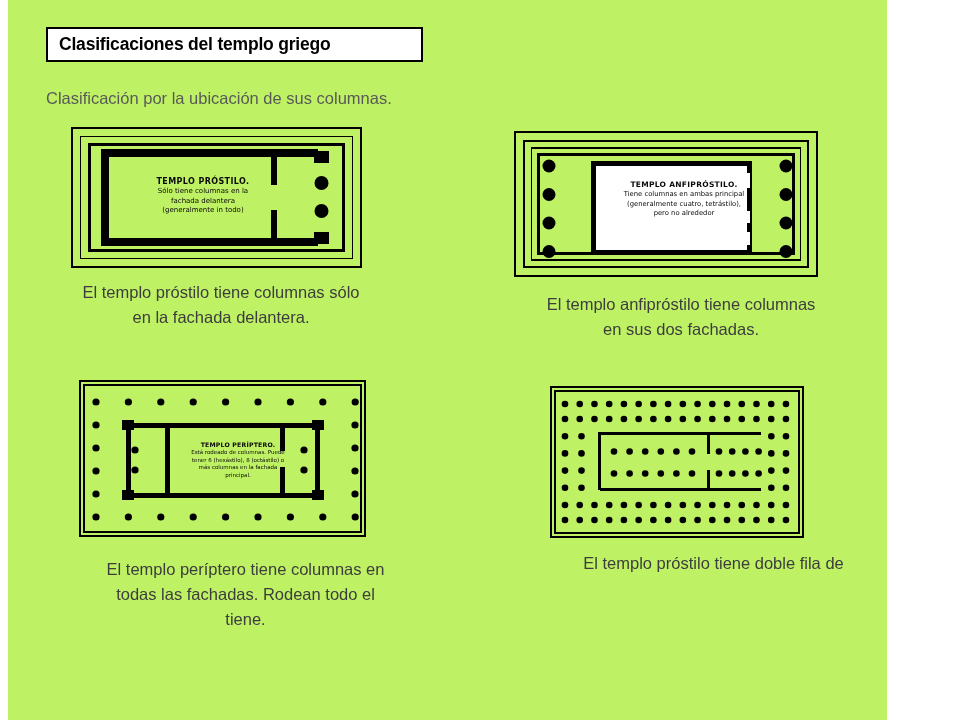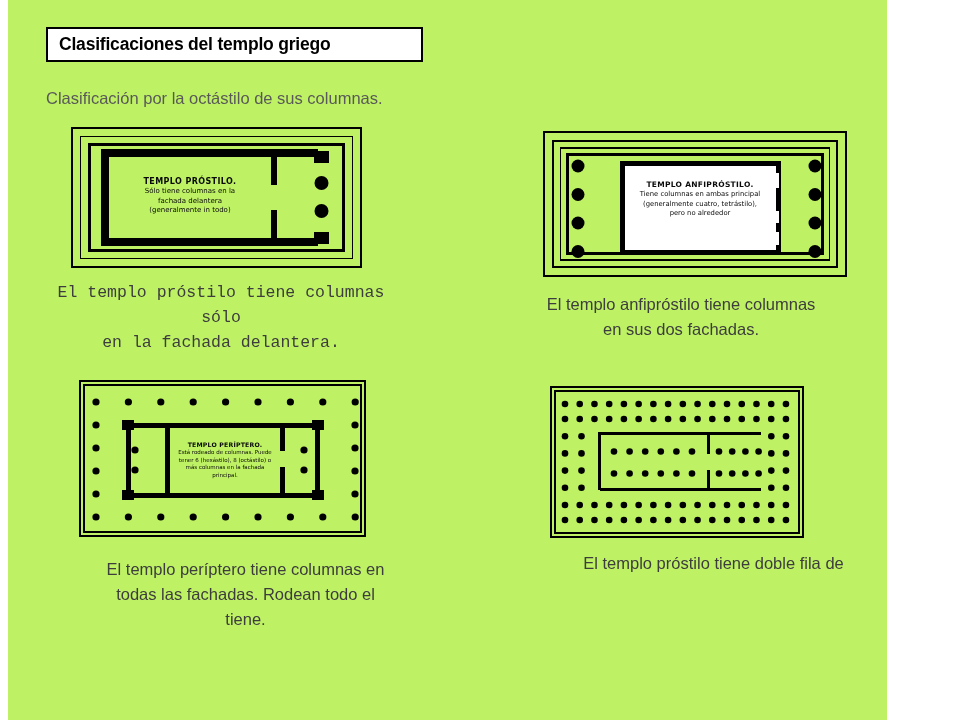--- a/index.html
+++ b/index.html
@@ -10,21 +10,21 @@
   .title-box{position:absolute;left:38px;top:27px;width:362px;height:31px;border:2.5px solid #000;
              display:flex;align-items:center;padding-left:11px;background:#fff;}
   .title-box .t{font-size:17.5px;font-weight:bold;color:#000;letter-spacing:-0.2px;}
   .subtitle{position:absolute;left:38px;top:89px;font-size:16.5px;color:#595959;}
 
   
   .fig{position:absolute;margin:0;padding:0;}
   .fig svg{position:absolute;left:0;top:0;}
 
   
-  .pt{position:absolute;text-align:center;color:#0a0a0a;font-family:"DejaVu Sans",sans-serif;}
+  .pt{position:absolute;text-align:center;color:#0a0a0a;font-family:"DejaVu Sans",sans-serif;padding-left:13px;}
   .pt .h{font-weight:bold;}
   .pt1{left:39px;top:50px;width:160px;}
   .pt1 .h{font-size:8px;letter-spacing:.4px;line-height:10px;}
   .pt1 .b{font-size:7px;line-height:9.5px;}
   .pt2{left:86px;top:49px;width:142px;}
   .pt2 .h{font-size:7.5px;letter-spacing:.3px;line-height:10px;}
   .pt2 .b{font-size:6.8px;line-height:9.6px;}
   .pt3{left:94px;top:61px;width:104px;}
   .pt3 .h{font-size:6.2px;letter-spacing:.2px;line-height:8px;}
   .pt3 .b{font-size:5.5px;line-height:7.7px;}
@@ -33,21 +33,21 @@
   .caption{position:absolute;text-align:center;font-size:16.5px;line-height:25px;color:#3d3d3d;}
 </style>
 </head>
 <body>
 
 <div class="slide">
 
   <div class="title-box">
     <span class="t">Clasificaciones del templo griego</span>
   </div>
-  <div class="subtitle">Clasificación por la octástilo de sus columnas.</div>
+  <div class="subtitle">Clasificación por la ubicación de sus columnas.</div>
 
   <figure class="fig" style="left:63px;top:127px;width:291px;height:141px;">
     <svg width="291" height="141" viewBox="0 0 291 141">
       <g fill="none" stroke="#000" shape-rendering="crispEdges">
         <rect x="1" y="1" width="289" height="139" stroke-width="2"></rect>
         <rect x="9.5" y="9.5" width="272" height="122" stroke-width="1.4"></rect>
         <rect x="18.5" y="17.5" width="254" height="106" stroke-width="2.4"></rect>
       </g>
       <g fill="#000" shape-rendering="crispEdges">
         <rect x="30" y="22" width="217" height="8"></rect>
@@ -63,26 +63,26 @@
         <circle cx="250.5" cy="84" r="7"></circle>
       </g>
     </svg>
     <div class="pt pt1">
       <div class="h">TEMPLO PRÓSTILO.</div>
       <div class="b">Sólo tiene columnas en la</div>
       <div class="b">fachada delantera</div>
       <div class="b">(generalmente in todo)</div>
     </div>
   </figure>
-  <div class="caption" style="left:40px;top:280px;width:346px;font-family:Liberation Mono, monospace;">
+  <div class="caption" style="left:40px;top:280px;width:346px;">
     <div>El templo próstilo tiene columnas sólo</div>
     <div>en la fachada delantera.</div>
   </div>
 
-  <figure class="fig" style="left:535px;top:131px;width:304px;height:146px;">
+  <figure class="fig" style="left:506px;top:131px;width:304px;height:146px;">
     <svg width="304" height="146" viewBox="0 0 304 146">
       <g fill="none" stroke="#000" shape-rendering="crispEdges">
         <rect x="1" y="1" width="302" height="144" stroke-width="1.6"></rect>
         <rect x="10" y="10" width="284" height="126" stroke-width="1.2"></rect>
         <rect x="17.5" y="17" width="269" height="112" stroke-width="1.2"></rect>
         <rect x="24.5" y="23.5" width="255" height="99" stroke-width="2.2"></rect>
       </g>
       <g>
         <rect x="79" y="32" width="156" height="89" fill="#fff" stroke="#000" stroke-width="5" shape-rendering="crispEdges"></rect>
         <rect x="231.5" y="42" width="4.5" height="15" fill="#fff"></rect>

